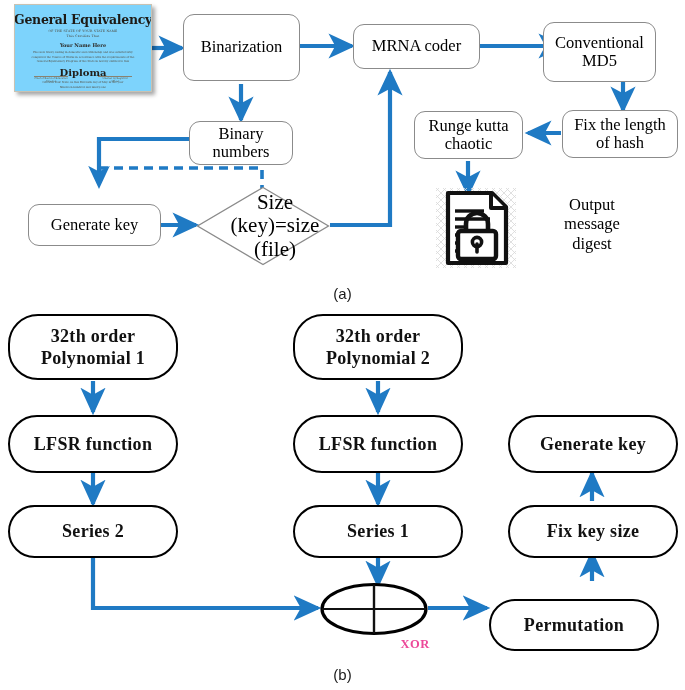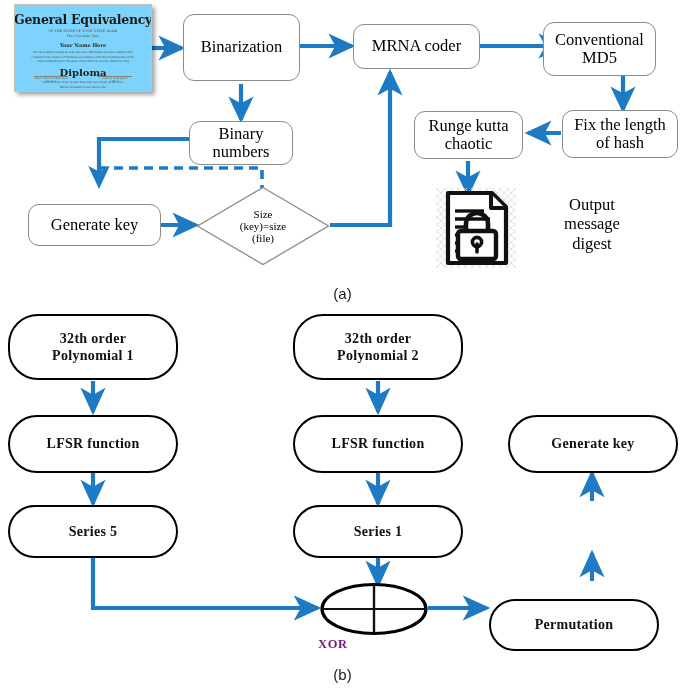--- a/index.html
+++ b/index.html
@@ -19,31 +19,31 @@
     display:flex;align-items:center;justify-content:center;text-align:center;
     font-family:"Liberation Serif", serif;font-size:16.5px;color:#000;
     line-height:1.12;z-index:3;padding:2px 4px;
   }
 
   
   .nodeB{
     position:absolute;box-sizing:border-box;
     background:#ffffff;border:2.6px solid #000000;border-radius:30px;
     display:flex;align-items:center;justify-content:center;text-align:center;
-    font-family:"Liberation Serif", serif;font-weight:bold;font-size:14px;
+    font-family:"Liberation Serif", serif;font-weight:bold;font-size:18px;
     color:#111;line-height:1.25;letter-spacing:.3px;z-index:3;padding:2px 4px;
   }
 
   
   .diamond-wrap{position:absolute;z-index:3;}
   .diamond-wrap svg{position:absolute;left:0;top:0;}
   .diamond-text{
-    position:absolute;left:0;top:0;width:100%;height:100%;
+    position:absolute;left:12px;top:0;width:100%;height:100%;
     display:flex;align-items:center;justify-content:center;text-align:center;
-    font-family:"Liberation Serif", serif;font-size:11px;line-height:1.1;color:#000;
+    font-family:"Liberation Serif", serif;font-size:21px;line-height:1.1;color:#000;
   }
 
   
   .cert{
     position:absolute;z-index:4;box-sizing:border-box;
     background:#7dd3fc;border:1px solid #c9c2b2;
     box-shadow:3px 3px 4px rgba(0,0,0,.35);
     overflow:hidden;
   }
   .cert-inner{
@@ -95,23 +95,23 @@
   .lockdoc{position:absolute;z-index:4;}
   .outlabel{
     position:absolute;z-index:4;
     font-family:"Liberation Serif", serif;font-size:16.5px;color:#000;
     line-height:1.18;text-align:left;
   }
 
   
   .xor-wrap{position:absolute;z-index:3;}
   .xor-label{
-    position:absolute;z-index:4;text-align:left;
+    position:absolute;z-index:4;text-align:right;
     font-family:"Liberation Serif", serif;font-weight:bold;font-size:12.5px;
-    letter-spacing:.6px;color:#701a75;
+    letter-spacing:.6px;color:#ec4899;
   }
 
   
   .caption{
     position:absolute;z-index:4;width:100%;text-align:center;
     font-family:"Liberation Sans", sans-serif;font-size:15px;color:#1a1a1a;
   }
 </style>
 </head>
 <body>
@@ -189,21 +189,21 @@
   </div>
 
   <div class="nodeA" style="left:183px;top:14px;width:117px;height:67px;">
     <span>Binarization</span>
   </div>
 
   <div class="nodeA" style="left:353px;top:24px;width:127px;height:45px;">
     <span>MRNA coder</span>
   </div>
 
-  <div class="nodeA" style="left:543px;top:22px;width:113px;height:54px;">
+  <div class="nodeA" style="left:543px;top:22px;width:113px;height:60px;">
     <span style="white-space:pre-line;">Conventional
 MD5</span>
   </div>
 
   <div class="nodeA" style="left:189px;top:121px;width:104px;height:44px;">
     <span style="white-space:pre-line;">Binary
 numbers</span>
   </div>
 
   <div class="nodeA" style="left:414px;top:111px;width:109px;height:48px;">
@@ -288,27 +288,30 @@
 
   <div class="nodeB" style="left:293px;top:415px;width:170px;height:58px;">
     <span>LFSR function</span>
   </div>
 
   <div class="nodeB" style="left:508px;top:415px;width:170px;height:58px;">
     <span>Generate key</span>
   </div>
 
   <div class="nodeB" style="left:8px;top:505px;width:170px;height:53px;">
-    <span>Series 5</span>
+    <span>Series 2</span>
   </div>
 
   <div class="nodeB" style="left:293px;top:505px;width:170px;height:53px;">
     <span>Series 1</span>
   </div>
 
+  <div class="nodeB" style="left:508px;top:505px;width:170px;height:53px;">
+    <span>Fix key size</span>
+  </div>
 
   <div class="nodeB" style="left:489px;top:599px;width:170px;height:52px;">
     <span>Permutation</span>
   </div>
 
   <div class="xor-wrap" style="left:318px;top:582px;width:112px;height:56px;">
     <svg width="112" height="56" viewBox="0 0 112 56">
       <ellipse cx="56" cy="27" rx="52" ry="24.5" fill="#ffffff" stroke="#000000" stroke-width="3.2"></ellipse>
       <line x1="56" y1="2.5" x2="56" y2="51.5" stroke="#111111" stroke-width="2.4"></line>
       <line x1="4" y1="27" x2="108" y2="27" stroke="#111111" stroke-width="2.0"></line>

